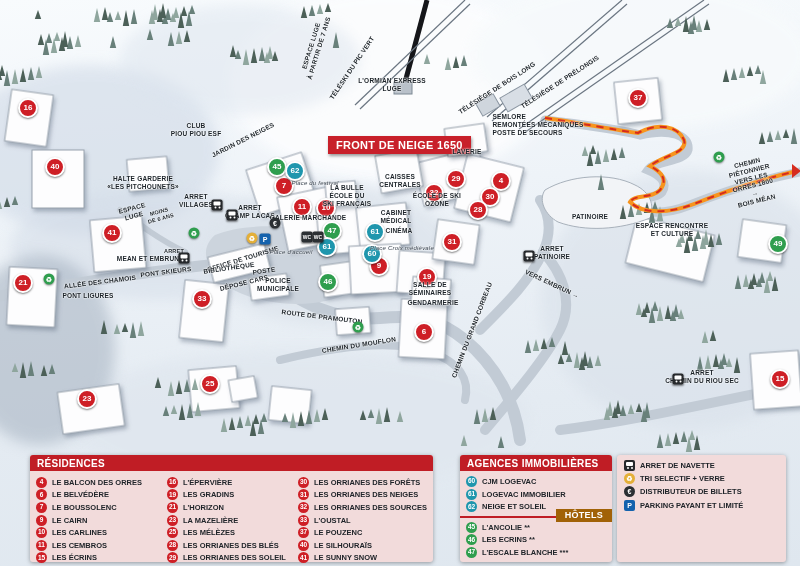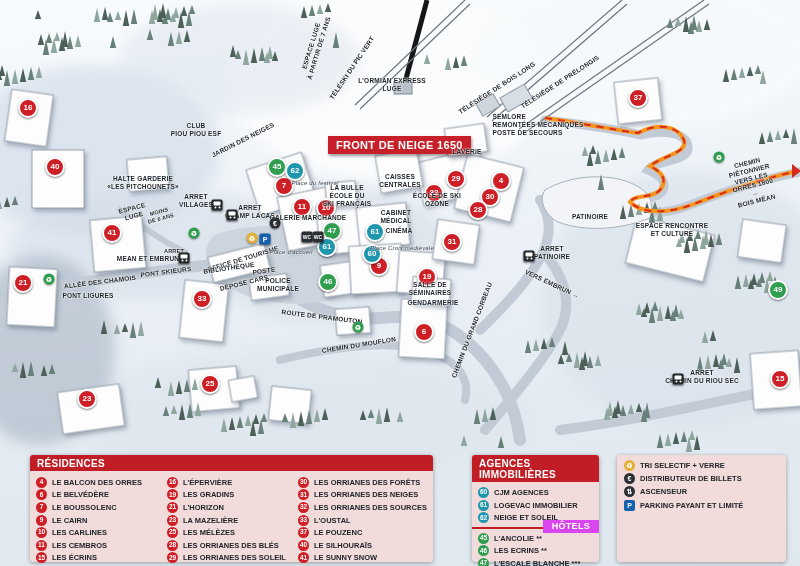--- a/index.html
+++ b/index.html
@@ -34,32 +34,32 @@
   .ic.recg{background:#2f9e4e}
   .ic.recy{background:#e4af38}
   .ic.park{background:#1462ad;border-radius:2px}
   .map-poi{position:absolute;transform:translate(-50%,-50%);box-shadow:0 1px 2px rgba(0,0,0,.45)}
   
   .panel{position:absolute;top:455px;height:107px;background:#f2dbdb;border-radius:3px;
     box-shadow:0 1px 4px rgba(0,0,0,.35)}
   .panel .hd{background:#c01d25;color:#fff;font-weight:bold;font-size:10px;
     padding:3px 7px 2px;border-radius:3px 3px 0 0;letter-spacing:.3px}
   #p-res{left:30px;width:403px}
-  #p-ag{left:472px;width:127px}
+  #p-ag{left:460px;width:152px}
   #p-leg{left:617px;width:169px}
   .item{display:flex;align-items:center;gap:5px;font-size:7.5px;font-weight:bold;color:#20252a;
     white-space:nowrap;overflow:hidden}
   .num{width:11px;height:11px;border-radius:50%;color:#fff;font-size:6.5px;font-weight:bold;
     display:flex;align-items:center;justify-content:center;flex:none;line-height:1}
   .num.res{background:#ce1f26}.num.hot{background:#2f9e4e}.num.ag{background:#1f96ad}
   #res-grid{padding:5px 6px 0;display:grid;grid-auto-flow:column;grid-template-rows:repeat(7,12.6px);
     grid-template-columns:repeat(3,1fr);column-gap:2px}
   #ag-list{padding:4px 6px 0;display:grid;grid-template-rows:repeat(3,12.8px)}
   .hotels{position:relative;margin:3px 0 0;border-top:2px solid #c01d25}
-  .hd-mini{position:absolute;right:0;top:-9px;background:#d946ef;color:#fff;font-weight:bold;
+  .hd-mini{position:absolute;right:0;top:-9px;background:#a16207;color:#fff;font-weight:bold;
     font-size:9px;padding:1px 9px 2px;letter-spacing:.3px}
   #ho-list{padding:3px 6px 0;display:grid;grid-template-rows:repeat(4,12.4px)}
   #leg-list{padding:4px 7px 0;display:grid;grid-template-rows:repeat(7,13.2px)}
 </style>
 </head>
 <body>
 
 <div id="stage">
 
   <svg id="terrain" width="800" height="566">
@@ -370,21 +370,21 @@
       <div class="marker res" style="left: 478px; top: 210px;">28</div>
       <div class="marker res" style="left: 452px; top: 242px;">31</div>
       <div class="marker res" style="left: 379px; top: 266px;">9</div>
       <div class="marker res" style="left: 427px; top: 277px;">19</div>
       <div class="marker res" style="left: 424px; top: 332px;">6</div>
       <div class="marker res" style="left: 638px; top: 98px;">37</div>
       <div class="marker res" style="left: 780px; top: 379px;">15</div>
       <div class="marker hot" style="left: 277px; top: 167px;">45</div>
       <div class="marker hot" style="left: 332px; top: 231px;">47</div>
       <div class="marker hot" style="left: 328px; top: 282px;">46</div>
-      <div class="marker hot" style="left: 778px; top: 244px; margin-top: 46px;">49</div>
+      <div class="marker hot" style="left: 778px; top: 244px;">49</div>
       <div class="marker ag" style="left: 295px; top: 171px;">62</div>
       <div class="marker ag" style="left: 375px; top: 232px;">61</div>
       <div class="marker ag" style="left: 327px; top: 247px;">61</div>
       <div class="marker ag" style="left: 372px; top: 254px;">60</div>
       <div class="map-label" style="left: 315px; top: 47px; transform: translate(-50%, -50%) rotate(-73deg);">ESPACE LUGE
 à partir de 7 ans</div>
       <div class="map-label" style="left: 352px; top: 68px; transform: translate(-50%, -50%) rotate(-56deg);">TÉLÉSKI DU PIC VERT</div>
       <div class="map-label" style="left: 392px; top: 85px; transform: translate(-50%, -50%) rotate(0deg);">L'ORMIAN EXPRESS
 LUGE</div>
       <div class="map-label" style="left: 497px; top: 88px; transform: translate(-50%, -50%) rotate(-33deg);">TÉLÉSIÈGE DE BOIS LONG</div>
@@ -552,21 +552,21 @@
           <span>LE SUNNY SNOW</span>
         </div>
       </div>
   </div>
 
   <div class="panel" id="p-ag">
     <div class="hd">AGENCES IMMOBILIÈRES</div>
     <div id="ag-list">
         <div class="item">
           <span class="num ag">60</span>
-          <span>CJM AGENCES</span>
+          <span>CJM LOGEVAC</span>
         </div>
         <div class="item">
           <span class="num ag">61</span>
           <span>LOGEVAC IMMOBILIER</span>
         </div>
         <div class="item">
           <span class="num ag">62</span>
           <span>NEIGE ET SOLEIL</span>
         </div>
       </div>
@@ -585,31 +585,31 @@
             <span class="num hot">47</span>
             <span>L'ESCALE BLANCHE ***</span>
           </div>
         </div>
     </div>
   </div>
 
   <div class="panel" id="p-leg">
     <div id="leg-list">
         <div class="item">
+          <span class="ic bus"></span>
+          <span>ARRET DE NAVETTE</span>
+        </div>
+        <div class="item">
           <span class="ic recy">♻</span>
           <span>TRI SELECTIF + VERRE</span>
         </div>
         <div class="item">
           <span class="ic">€</span>
           <span>DISTRIBUTEUR DE BILLETS</span>
         </div>
         <div class="item">
-          <span class="ic">⇅</span>
-          <span>ASCENSEUR</span>
-        </div>
-        <div class="item">
           <span class="ic park">P</span>
           <span>PARKING PAYANT ET LIMITÉ</span>
         </div>
       </div>
   </div>
 
 </div>
 
 </body></html>

